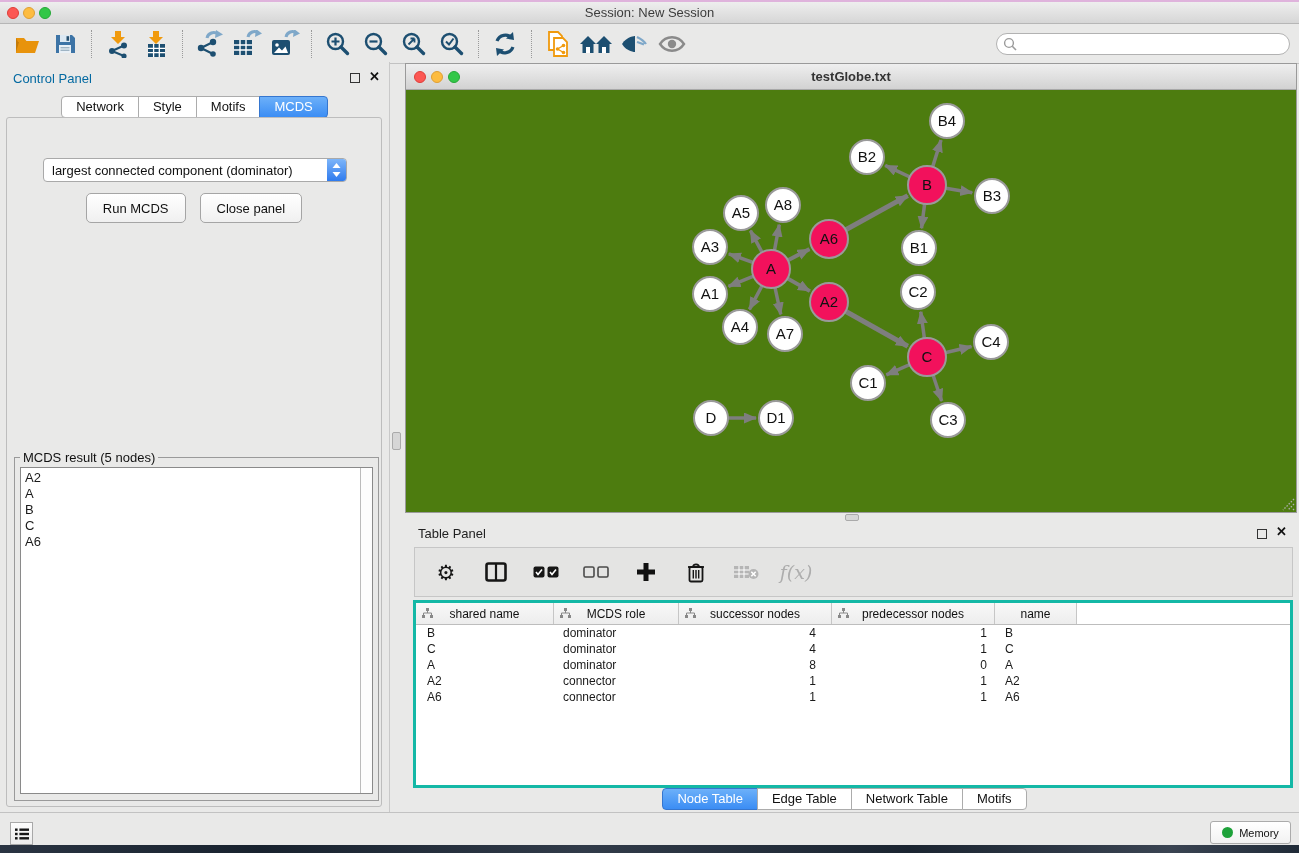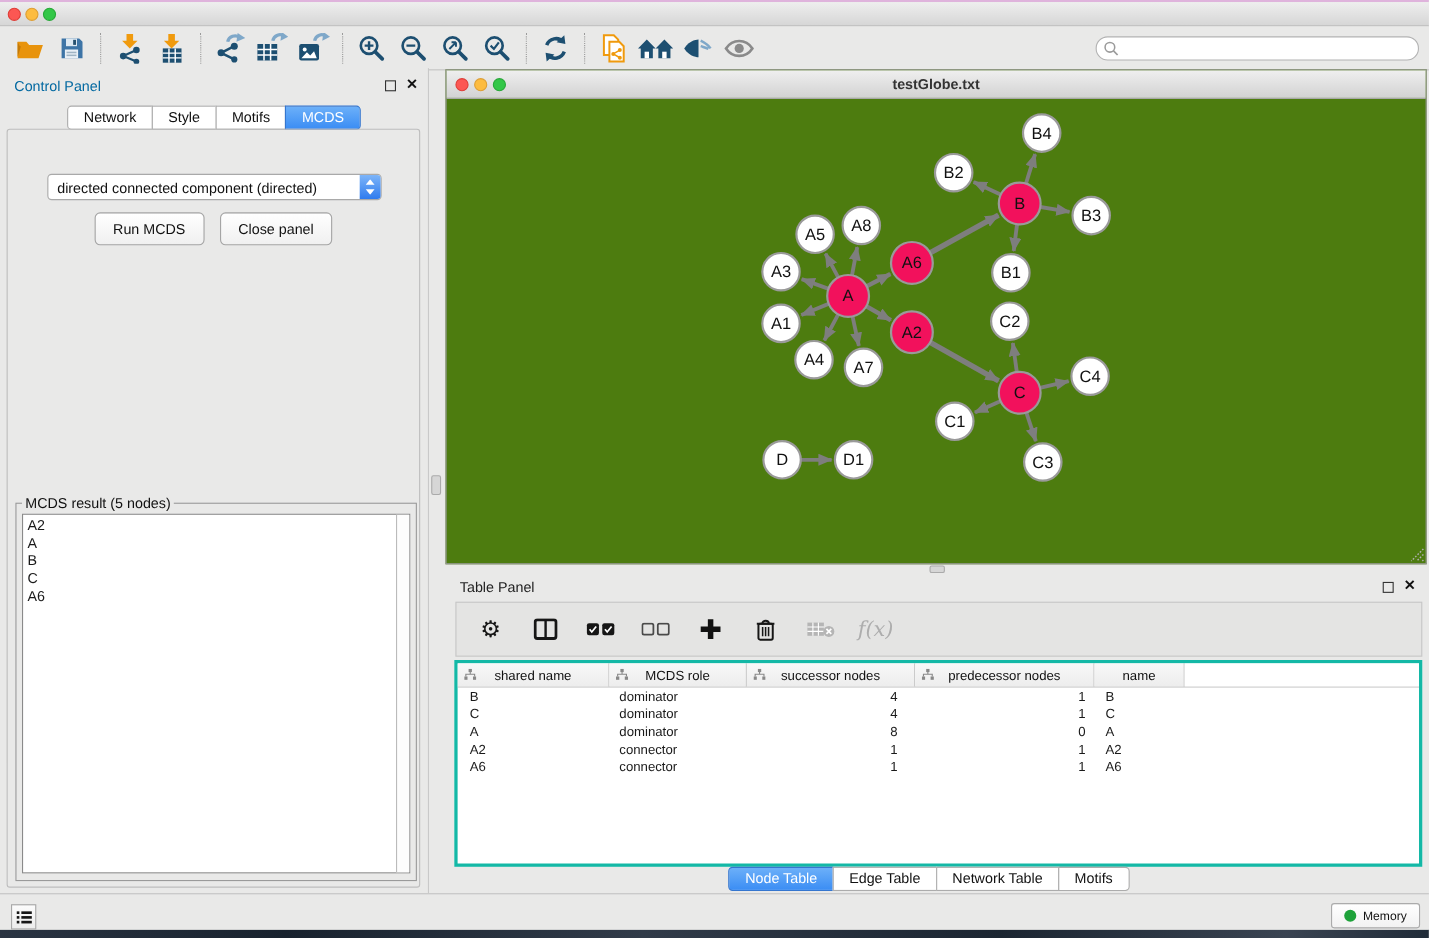--- a/index.html
+++ b/index.html
@@ -123,20 +123,21 @@
 
 <div class="desktop-top"></div>
 <div class="desktop-bottom"></div>
 
 <div class="app">
 
   <div class="titlebar">
     <div class="tl red"></div>
     <div class="tl yellow"></div>
     <div class="tl green"></div>
+    <div class="title">Session: New Session</div>
   </div>
 
   <div class="toolbar">
     <div class="tbtn">
       <svg width="27" height="24" viewBox="0 0 27 24">
         <path d="M2 6 h8 l2.5 3 H25 l-4 12 H2 Z" fill="#e8930c"></path>
         <path d="M2 6 v14 l3-10 h-1 Z" fill="#c47a08"></path>
       </svg>
     </div>
     <div class="tbtn">
@@ -289,21 +290,21 @@
         <span class="close-btn">✕</span>
       </div>
       <div class="seg-tabs">
         <div class="seg-tab">Network</div>
         <div class="seg-tab">Style</div>
         <div class="seg-tab">Motifs</div>
         <div class="seg-tab active">MCDS</div>
       </div>
       <div class="cpanel-body">
         <div class="dropdown">
-          <span class="dval">directed connected component (directed)</span>
+          <span class="dval">largest connected component (dominator)</span>
           <span class="stepper">
             <svg width="9" height="14" viewBox="0 0 9 14">
                 <path d="M4.5 0 L8.5 5 H0.5 Z" fill="#fff"></path>
                 <path d="M4.5 14 L8.5 9 H0.5 Z" fill="#fff"></path>
               </svg>
           </span>
         </div>
         <div class="btn-row">
           <button class="mac-btn">Run MCDS</button>
           <button class="mac-btn">Close panel</button>

